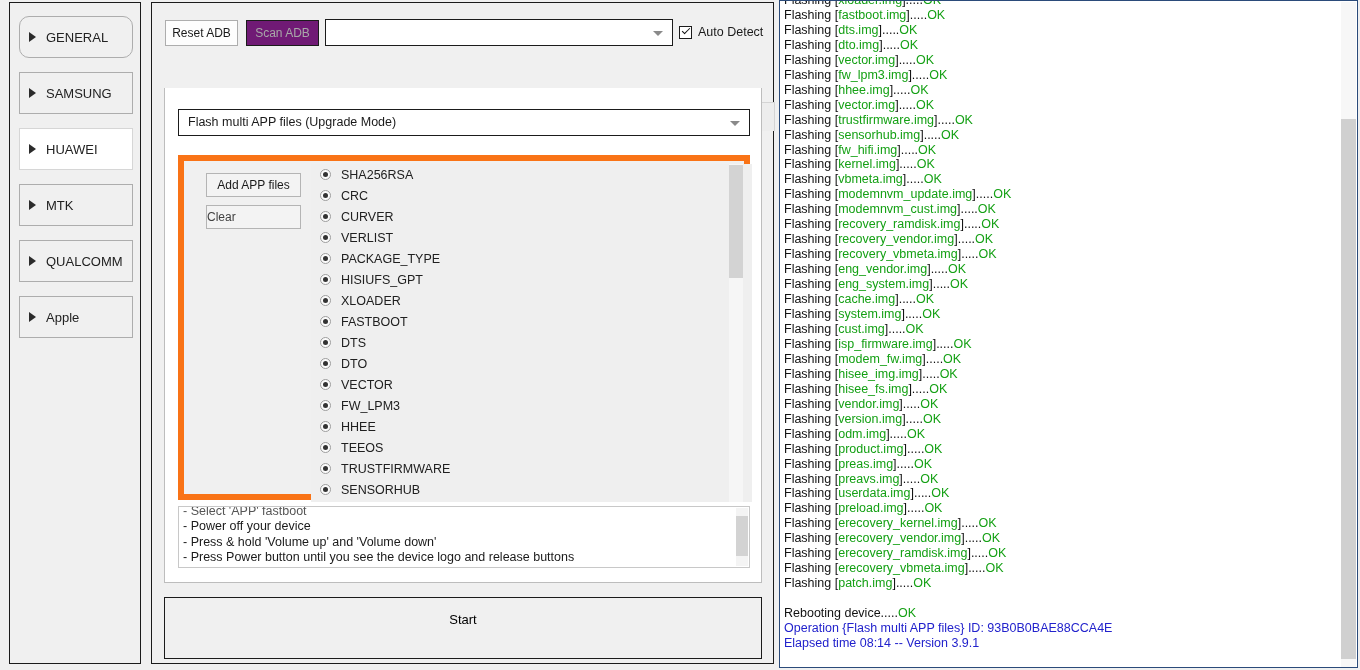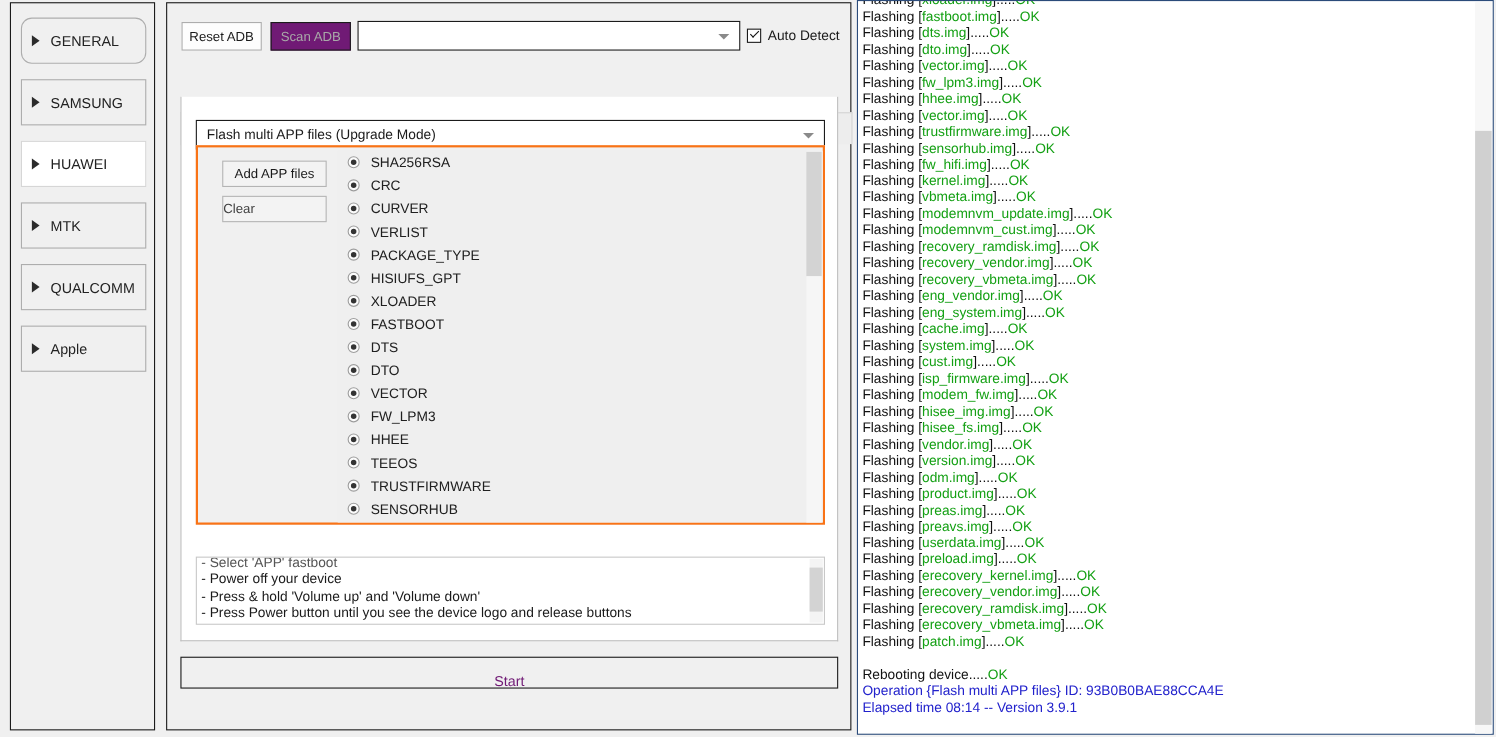--- a/index.html
+++ b/index.html
@@ -191,24 +191,24 @@
     border: 1px solid #1b1b1b;
     box-sizing: border-box;
     font-size: 12.5px;
     line-height: 25px;
     padding-left: 9px;
   }
 
   
   #fw-group {
     position: absolute;
-    left: 13px; top: 44px;
+    left: 13px; top: 67px;
     width: 572px; height: 345px;
     background: #f0f0f0;
-    border: 2px solid #f97316;
+    border: 6px solid #f97316;
     box-sizing: border-box;
   }
   #add-app {
     position: absolute;
     left: 22px; top: 12px;
     width: 95px; height: 24px;
     background: #f3f3f3;
     border: 1px solid #b4b4b4;
     line-height: 22px;
     text-align: center;
@@ -299,28 +299,28 @@
     position: absolute;
     left: 0; top: 8px;
     width: 12px; height: 40px;
     background: #d3d3d3;
   }
 
   
   #start-btn {
     position: absolute;
     left: 12px; top: 594px;
-    width: 598px; height: 29px;
+    width: 598px; height: 62px;
     background: #f0f0f0;
     border: 1px solid #1b1b1b;
     box-sizing: border-box;
     line-height: 44px;
     text-align: center;
     font-size: 13px;
-    color: #701a75;
+    color: #000000;
   }
 
   
   #logpanel {
     position: absolute;
     left: 779px;
     top: 0px;
     width: 579px;
     height: 668px;
     background: #ffffff;

